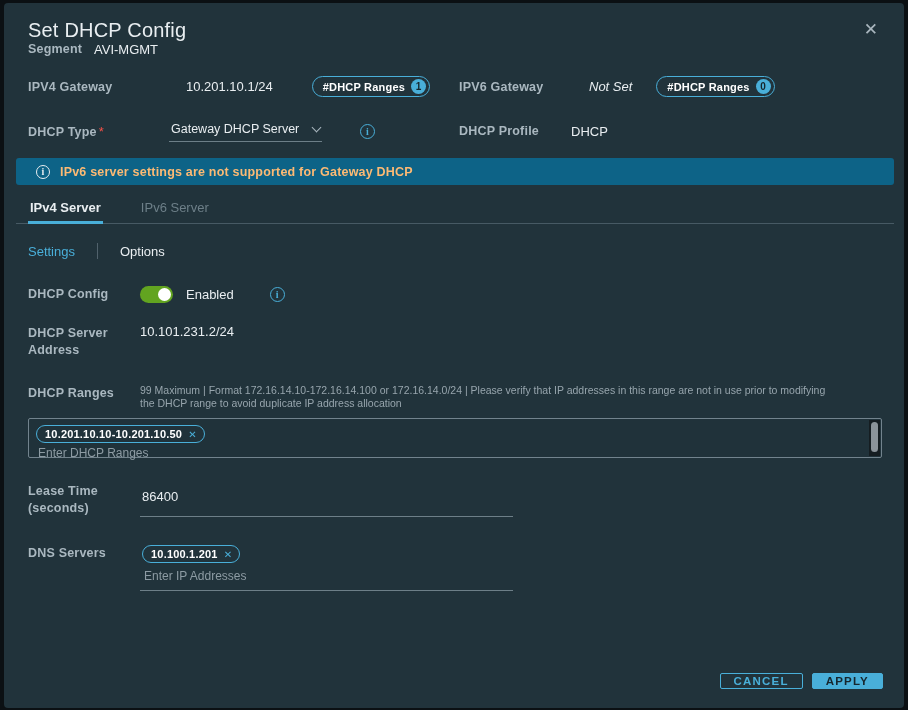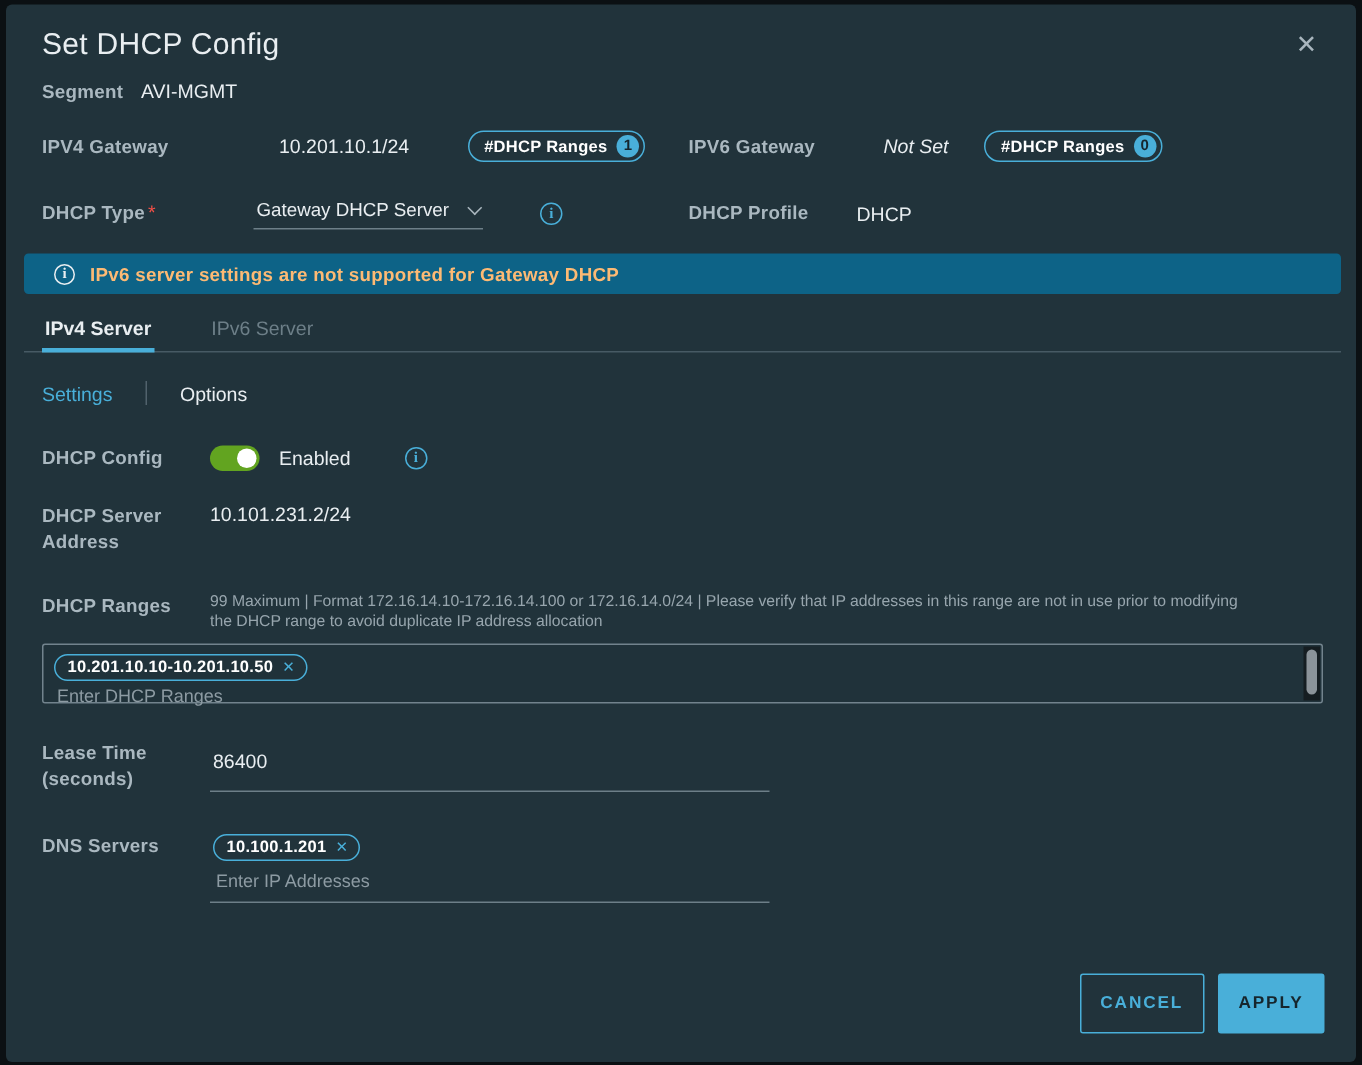--- a/index.html
+++ b/index.html
@@ -26,21 +26,21 @@
     position:absolute;top:3px;left:4px;right:4px;bottom:2px;
     background:var(--dialog-bg);
     border-radius:4px;
     padding:0 22px 0 24px;
     overflow:hidden;
   }
   
   .title-row{display:flex;align-items:flex-start;margin-top:16px;}
   .title{font-size:20px;font-weight:400;color:var(--value);letter-spacing:.2px;}
   .close{margin-left:auto;color:#a9b6be;font-size:17px;line-height:17px;cursor:pointer;padding:2px 4px;}
-  .seg-row{display:flex;align-items:center;margin-top:11px;}
+  .seg-row{display:flex;align-items:flex-start;}
   .lbl{font-size:12.5px;font-weight:700;color:var(--label);letter-spacing:.2px;}
   .val{font-size:13px;color:var(--value);}
   .seg-row .lbl{width:66px;}
   .two-col{display:flex;}
   .col-left{width:431px;flex:none;display:flex;align-items:center;gap:27px;}
   .col-right{flex:1;display:flex;align-items:center;}
   .gw-row{margin-top:19px;}
   .gw-row .lbl{width:131px;flex:none;}
   .col-right .lbl{width:112px;flex:none;}
   .notset{font-style:italic;margin-left:18px;margin-right:12px;}
@@ -143,21 +143,21 @@
     width:373px;padding:0 2px 6px 2px;
   }
   .dns-row{margin-top:27px;}
   .dns-field{width:373px;border-bottom:1px solid var(--line);padding:0 2px 7px 2px;}
   .dns-field .token{margin-bottom:4px;}
   .dns-field .token-input{margin-top:2px;width:200px;}
   .example{font-size:11px;color:var(--dim);margin-top:6px;padding-left:2px;}
   
   .footer{position:absolute;right:21px;bottom:19px;display:flex;}
   .btn{
-    height:40px;font-family:"Liberation Sans",sans-serif;
+    height:16px;font-family:"Liberation Sans",sans-serif;
     font-size:11.5px;font-weight:700;letter-spacing:1.2px;
     border-radius:2px;cursor:pointer;padding:0 13px;
   }
   .btn.cancel{background:transparent;border:1px solid var(--accent);color:var(--accent);margin-right:9px;}
   .btn.apply{background:var(--accent);border:1px solid var(--accent);color:#16262d;}
 </style>
 </head>
 <body>
 
 <div class="dialog">

